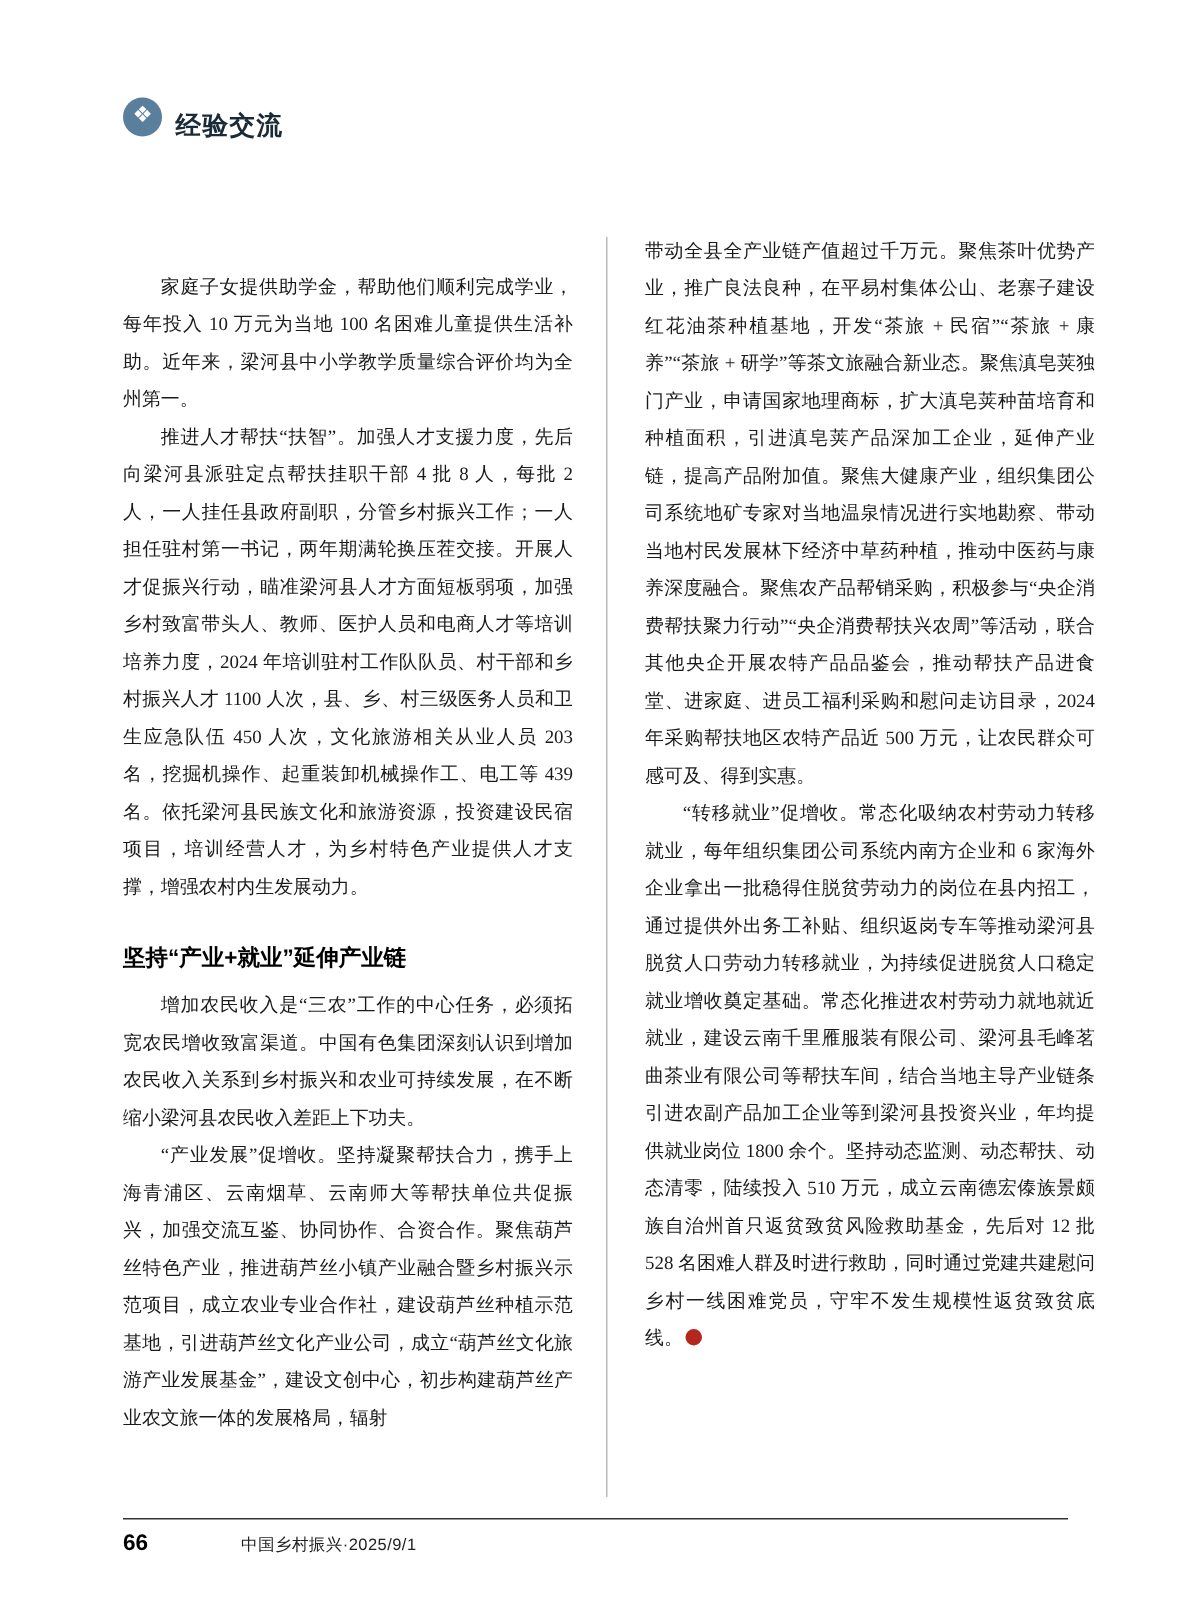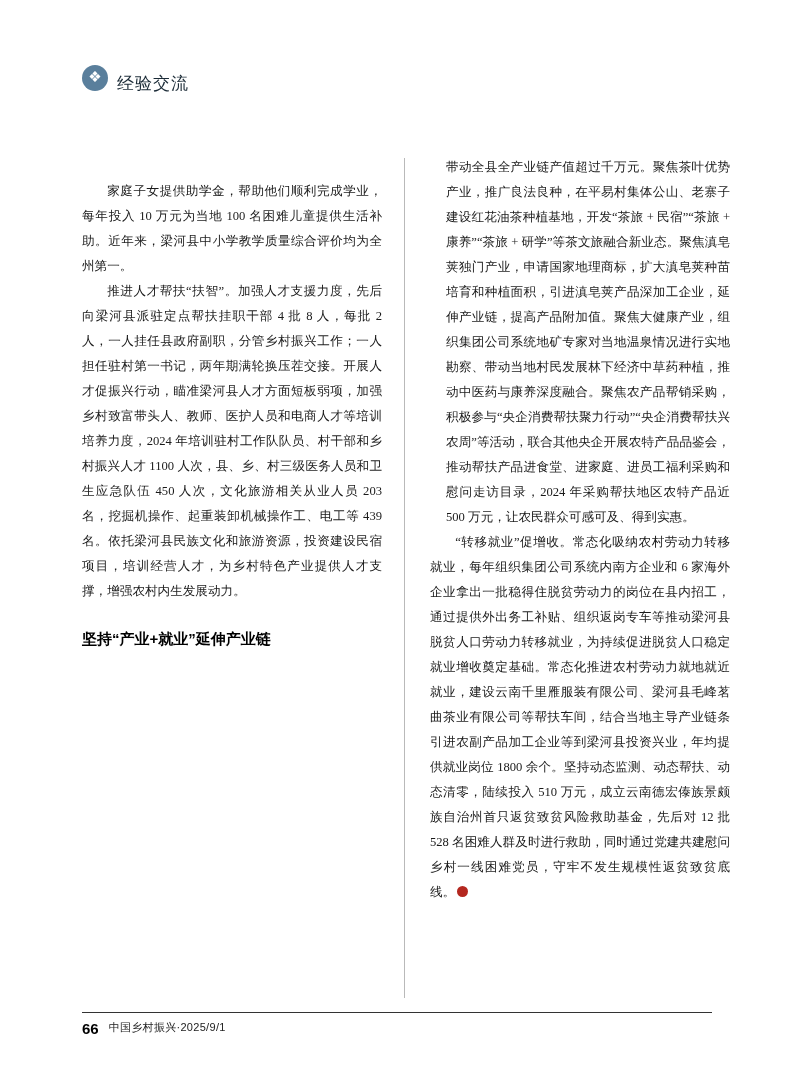--- a/index.html
+++ b/index.html
@@ -39,21 +39,21 @@
     display: flex;
     align-items: center;
     justify-content: center;
     color: #ffffff;
     font-size: 15px;
     line-height: 1;
   }
   .header-title {
     font-family: "Liberation Sans", "DejaVu Sans", sans-serif;
     font-size: 17px;
-    font-weight: normal;
+    font-weight: bold;
     color: #1a2a36;
     letter-spacing: 1px;
     margin-top: 12px;
   }
 
   
   .col {
     position: absolute;
     top: 155px;
     width: 300px;
@@ -71,21 +71,21 @@
     top: 158px;
     width: 1px;
     height: 840px;
     background: #b9b9b9;
   }
 
   p {
     margin: 0;
     text-indent: 2em;
   }
-  p.noindent { text-indent: 0; margin-left: 16px; }
+  p.noindent { text-indent: 0; }
 
   .lead {
     font-weight: normal;
     font-family: "Liberation Serif", "DejaVu Serif", serif;
   }
 
   .section-head {
     font-family: "Liberation Sans", "DejaVu Sans", sans-serif;
     font-weight: bold;
     font-size: 15px;
@@ -113,42 +113,43 @@
     margin-left: 2px;
   }
 
   
   .footer {
     position: absolute;
     left: 82px;
     top: 1020px;
     width: 630px;
     display: flex;
-    align-items: flex-start;
-    gap: 10px;
+    align-items: flex-end;
+    gap: 26px;
   }
   .footer-rule {
     position: absolute;
     left: 82px;
     top: 1012px;
     width: 630px;
     height: 1px;
     background: #333333;
   }
   .folio {
     font-family: "Liberation Sans", "DejaVu Sans", sans-serif;
     font-weight: bold;
     font-size: 15px;
     color: #000000;
   }
   .footer-text {
     font-family: "Liberation Sans", "DejaVu Sans", sans-serif;
     font-size: 11px;
     color: #222222;
     letter-spacing: 0.3px;
+    margin-left: 36px;
   }
 </style>
 </head>
 <body>
 
 <div class="page">
 
   <div class="header">
     <span class="header-logo">❖</span>
     <span class="header-title">经验交流</span>
@@ -157,20 +158,22 @@
   <div class="divider"></div>
 
   <div class="col col-left">
     <p>家庭子女提供助学金，帮助他们顺利完成学业，每年投入 10 万元为当地 100 名困难儿童提供生活补助。近年来，梁河县中小学教学质量综合评价均为全州第一。</p>
     <p><span class="lead">推进人才帮扶“扶智”。</span><span>加强人才支援力度，先后向梁河县派驻定点帮扶挂职干部 4 批 8 人，每批 2 人，一人挂任县政府副职，分管乡村振兴工作；一人担任驻村第一书记，两年期满轮换压茬交接。开展人才促振兴行动，瞄准梁河县人才方面短板弱项，加强乡村致富带头人、教师、医护人员和电商人才等培训培养力度，2024 年培训驻村工作队队员、村干部和乡村振兴人才 1100 人次，县、乡、村三级医务人员和卫生应急队伍 450 人次，文化旅游相关从业人员 203 名，挖掘机操作、起重装卸机械操作工、电工等 439 名。依托梁河县民族文化和旅游资源，投资建设民宿项目，培训经营人才，为乡村特色产业提供人才支撑，增强农村内生发展动力。</span></p>
 
     <div class="section-head">
       <div>坚持“产业+就业”延伸产业链</div>
     </div>
 
+    <p>增加农民收入是“三农”工作的中心任务，必须拓宽农民增收致富渠道。中国有色集团深刻认识到增加农民收入关系到乡村振兴和农业可持续发展，在不断缩小梁河县农民收入差距上下功夫。</p>
+    <p><span class="lead">“产业发展”促增收。</span><span>坚持凝聚帮扶合力，携手上海青浦区、云南烟草、云南师大等帮扶单位共促振兴，加强交流互鉴、协同协作、合资合作。聚焦葫芦丝特色产业，推进葫芦丝小镇产业融合暨乡村振兴示范项目，成立农业专业合作社，建设葫芦丝种植示范基地，引进葫芦丝文化产业公司，成立“葫芦丝文化旅游产业发展基金”，建设文创中心，初步构建葫芦丝产业农文旅一体的发展格局，辐射</span></p>
   </div>
 
   <div class="col col-right">
     <p class="noindent">带动全县全产业链产值超过千万元。聚焦茶叶优势产业，推广良法良种，在平易村集体公山、老寨子建设红花油茶种植基地，开发“茶旅 + 民宿”“茶旅 + 康养”“茶旅 + 研学”等茶文旅融合新业态。聚焦滇皂荚独门产业，申请国家地理商标，扩大滇皂荚种苗培育和种植面积，引进滇皂荚产品深加工企业，延伸产业链，提高产品附加值。聚焦大健康产业，组织集团公司系统地矿专家对当地温泉情况进行实地勘察、带动当地村民发展林下经济中草药种植，推动中医药与康养深度融合。聚焦农产品帮销采购，积极参与“央企消费帮扶聚力行动”“央企消费帮扶兴农周”等活动，联合其他央企开展农特产品品鉴会，推动帮扶产品进食堂、进家庭、进员工福利采购和慰问走访目录，2024 年采购帮扶地区农特产品近 500 万元，让农民群众可感可及、得到实惠。</p>
     <p><span class="lead">“转移就业”促增收。</span><span>常态化吸纳农村劳动力转移就业，每年组织集团公司系统内南方企业和 6 家海外企业拿出一批稳得住脱贫劳动力的岗位在县内招工，通过提供外出务工补贴、组织返岗专车等推动梁河县脱贫人口劳动力转移就业，为持续促进脱贫人口稳定就业增收奠定基础。常态化推进农村劳动力就地就近就业，建设云南千里雁服装有限公司、梁河县毛峰茗曲茶业有限公司等帮扶车间，结合当地主导产业链条引进农副产品加工企业等到梁河县投资兴业，年均提供就业岗位 1800 余个。坚持动态监测、动态帮扶、动态清零，陆续投入 510 万元，成立云南德宏傣族景颇族自治州首只返贫致贫风险救助基金，先后对 12 批 528 名困难人群及时进行救助，同时通过党建共建慰问乡村一线困难党员，守牢不发生规模性返贫致贫底线。</span><span class="endmark"></span></p>
   </div>
 
   <div class="footer-rule"></div>
   <div class="footer">
     <span class="folio">66</span>

